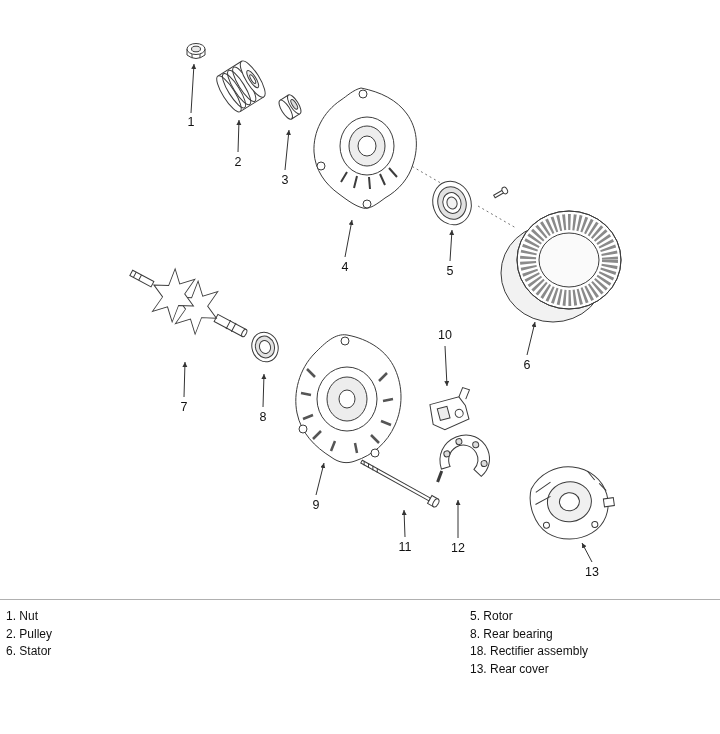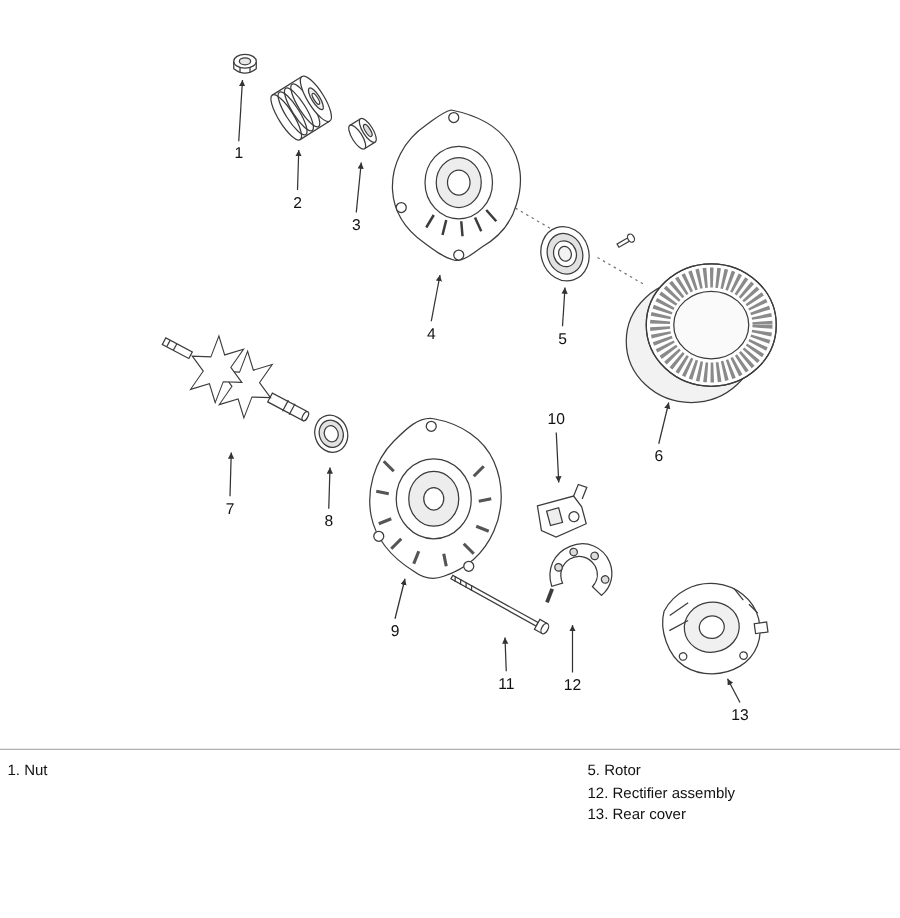--- a/index.html
+++ b/index.html
@@ -207,22 +207,25 @@
         <text class="callout" x="592" y="576">13</text>
       </g>
     </svg>
   </div>
 
   <div class="legend">
     <div class="divider"></div>
     <div class="cols">
       <div class="col-left">
         <div class="legend-item">1. Nut</div>
+        <div class="legend-item">2. Pulley</div>
+        <div class="legend-item">6. Stator</div>
       </div>
       <div class="col-right">
         <div class="legend-item">5. Rotor</div>
-        <div class="legend-item">12. Rectifier assembly</div>
+        <div class="legend-item">8. Rear bearing</div>
+        <div class="legend-item">18. Rectifier assembly</div>
         <div class="legend-item">13. Rear cover</div>
       </div>
     </div>
   </div>
 
 </div>
 
 </body></html>

